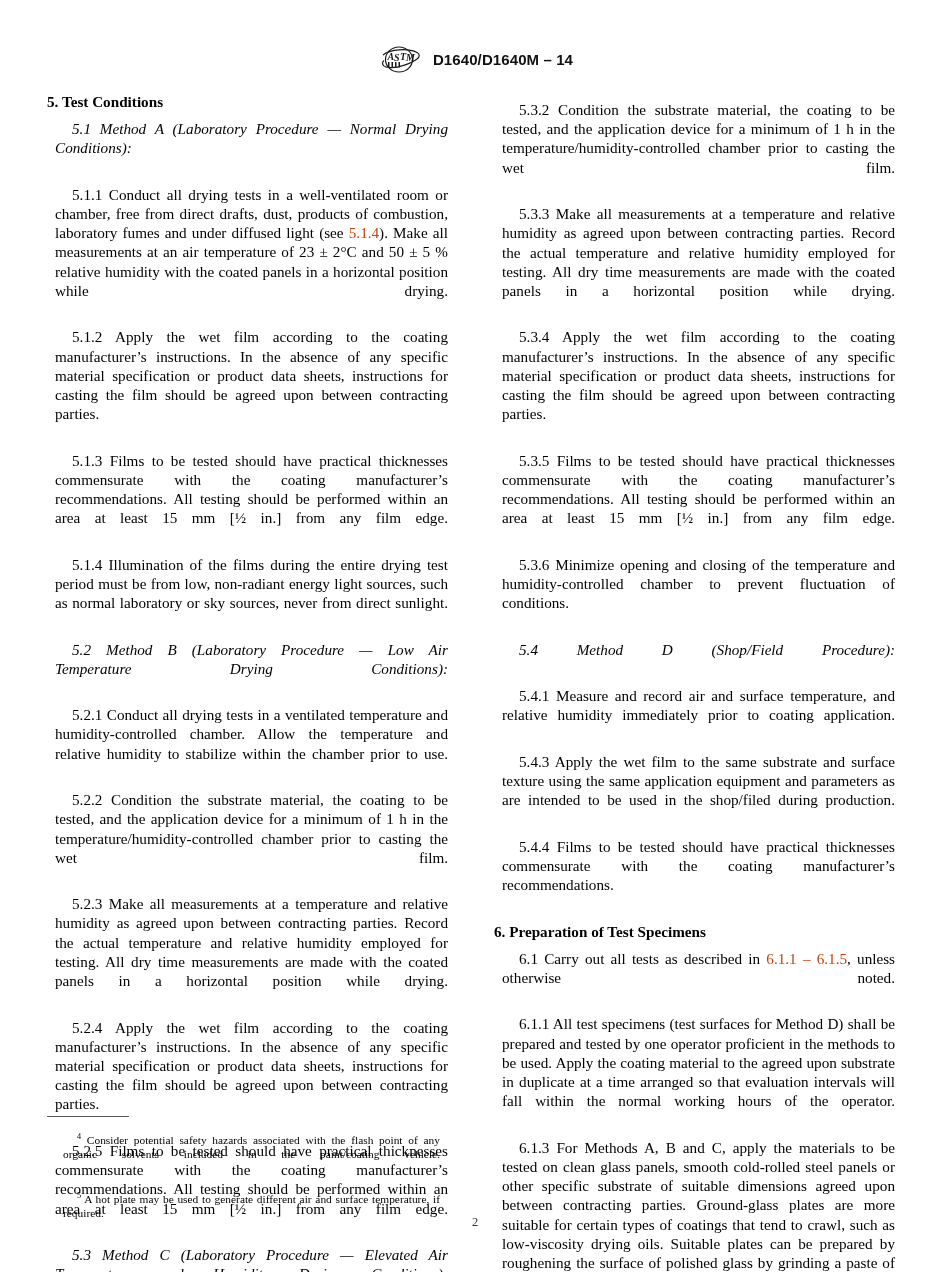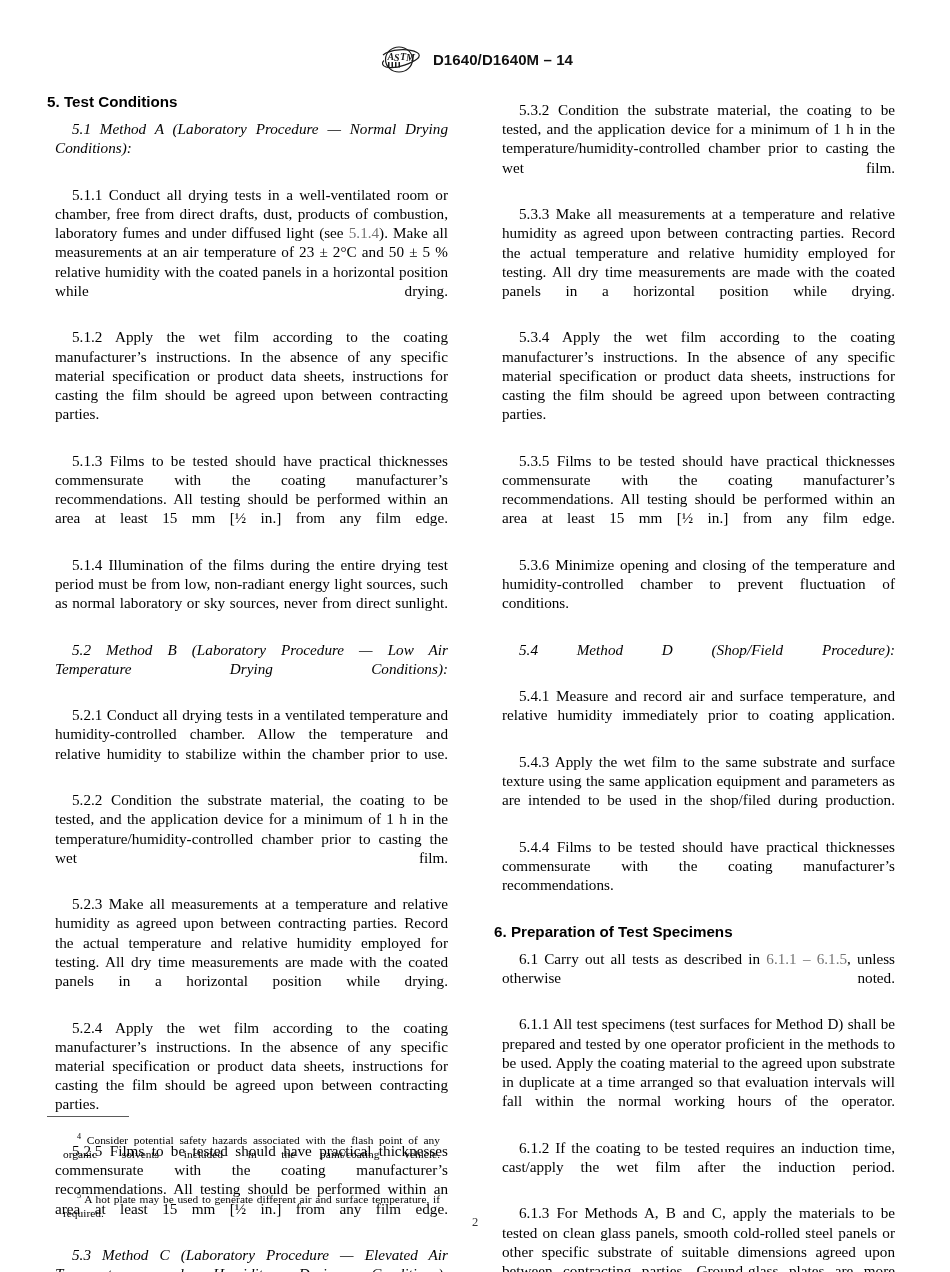--- a/index.html
+++ b/index.html
@@ -62,21 +62,21 @@
     flex: 0 0 409px;
   }
 
   h2.section-head {
     font-size: 15.2px;
     font-weight: bold;
     margin: 0 0 3px 0;
     padding: 0;
     line-height: 1.26;
     text-align: left;
-    font-family: Liberation Sans, sans-serif;
+    font-family: Liberation Serif, serif;
   }
   h2.section-head.spaced {
     margin-top: 6px;
     margin-bottom: 5px;
   }
 
   p.para {
     font-size: 15.2px;
     line-height: 1.265;
     margin: 8px;
@@ -91,21 +91,21 @@
     font-style: italic;
   }
   
   p.para:after {
     content: "";
     display: inline-block;
     width: 100%;
   }
 
   .xref {
-    color: #737373;
+    color: #c2410c;
   }
 
   
   .footnotes {
     position: absolute;
     left: 47px;
     top: 1116px;
     width: 409px;
   }
   .fn-rule {
@@ -228,21 +228,20 @@
       <p class="para">5.4.3  Apply the wet film to the same substrate and surface texture using the same application equipment and parameters as are intended to be used in the shop/filed during production.</p>
 
       <p class="para">5.4.4  Films to be tested should have practical thicknesses commensurate with the coating manufacturer’s recommendations.</p>
 
       <h2 class="section-head spaced">6.  Preparation of Test Specimens</h2>
 
       <p class="para"><span>6.1  Carry out all tests as described in </span><span class="xref">6.1.1 – 6.1.5</span><span>, unless otherwise noted.</span></p>
 
       <p class="para">6.1.1  All test specimens (test surfaces for Method D) shall be prepared and tested by one operator proficient in the methods to be used. Apply the coating material to the agreed upon substrate in duplicate at a time arranged so that evaluation intervals will fall within the normal working hours of the operator.</p>
 
-      <p class="para">6.1.2  If the coating to be tested requires an induction time, cast/apply the wet film after the induction period.</p>
 
       <p class="para">6.1.3  For Methods A, B and C, apply the materials to be tested on clean glass panels, smooth cold-rolled steel panels or other specific substrate of suitable dimensions agreed upon between contracting parties. Ground-glass plates are more suitable for certain types of coatings that tend to crawl, such as low-viscosity drying oils. Suitable plates can be prepared by roughening the surface of polished glass by grinding a paste of silicon carbide (grit 1–F) and water between two glass plates.</p>
 
     </div>
   </div>
 
   <div class="footnotes">
     <div class="fn-rule"></div>
 
     <p class="footnote"><sup>4</sup><span> Consider potential safety hazards associated with the flash point of any organic solvents included in the paint/coating vehicle.</span></p>

